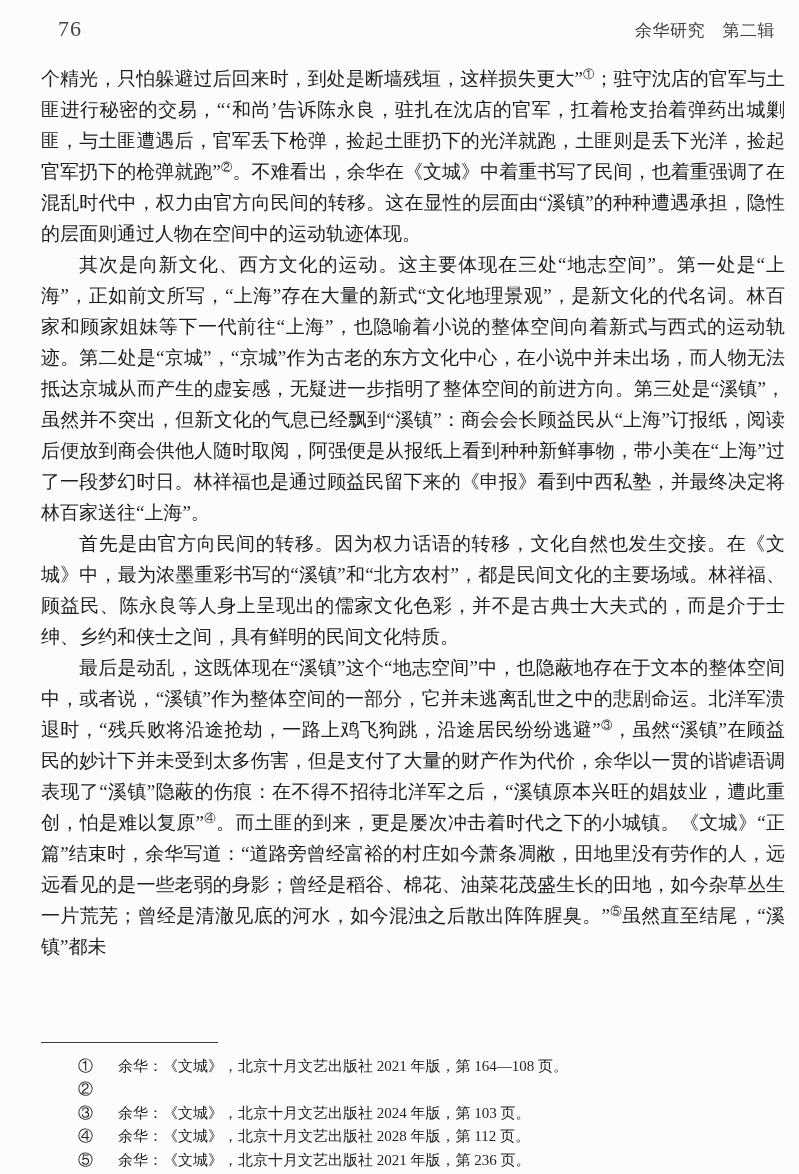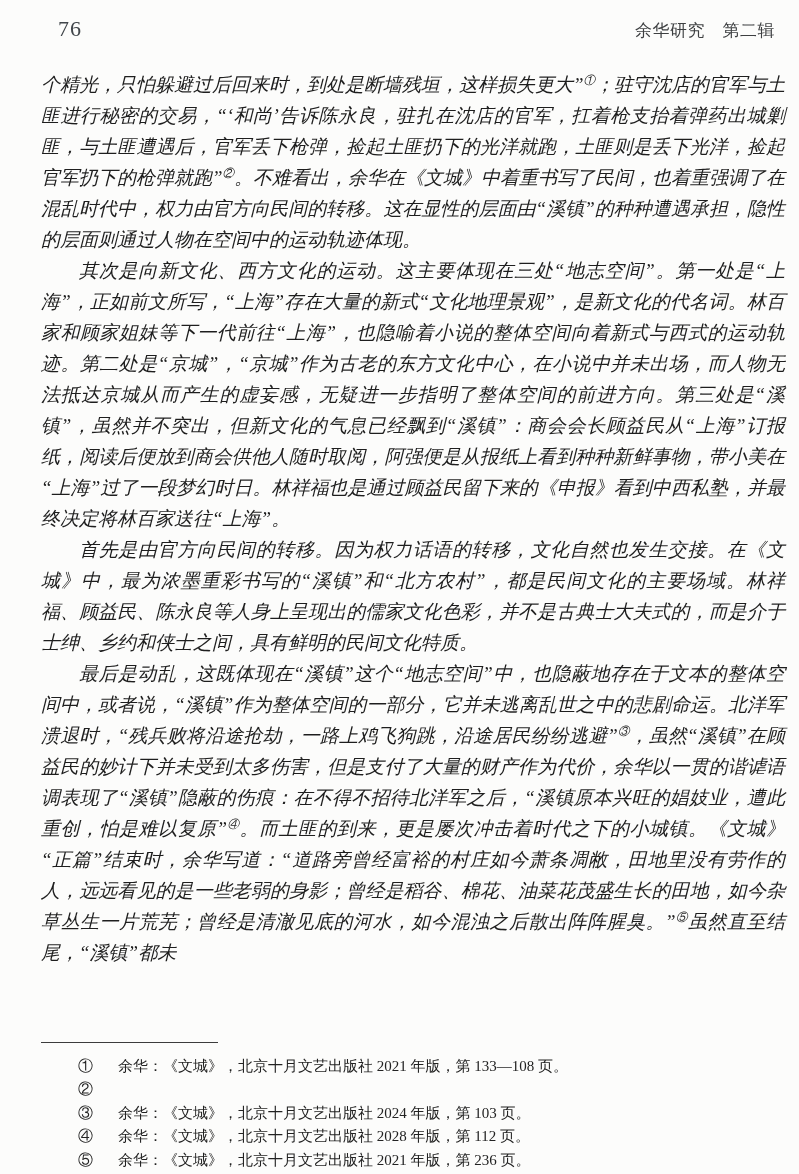--- a/index.html
+++ b/index.html
@@ -32,24 +32,23 @@
     color: #41464b;
     letter-spacing: 1px;
   }
   .running-title {
     font-size: 17px;
     color: #3d3f41;
     letter-spacing: 0.5px;
   }
   .content {
     position: absolute;
-    top: 69px;
+    top: 63px;
     left: 41px;
     width: 744px;
-    font-style: italic;
   }
   .content p {
     margin: 0;
     font-size: 19px;
     line-height: 31px;
     text-align: justify;
     text-justify: inter-ideograph;
     text-indent: 2em;
     letter-spacing: 0;
   }
@@ -102,21 +101,21 @@
     <p>其次是向新文化、西方文化的运动。这主要体现在三处“地志空间”。第一处是“上海”，正如前文所写，“上海”存在大量的新式“文化地理景观”，是新文化的代名词。林百家和顾家姐妹等下一代前往“上海”，也隐喻着小说的整体空间向着新式与西式的运动轨迹。第二处是“京城”，“京城”作为古老的东方文化中心，在小说中并未出场，而人物无法抵达京城从而产生的虚妄感，无疑进一步指明了整体空间的前进方向。第三处是“溪镇”，虽然并不突出，但新文化的气息已经飘到“溪镇”：商会会长顾益民从“上海”订报纸，阅读后便放到商会供他人随时取阅，阿强便是从报纸上看到种种新鲜事物，带小美在“上海”过了一段梦幻时日。林祥福也是通过顾益民留下来的《申报》看到中西私塾，并最终决定将林百家送往“上海”。</p>
     <p>首先是由官方向民间的转移。因为权力话语的转移，文化自然也发生交接。在《文城》中，最为浓墨重彩书写的“溪镇”和“北方农村”，都是民间文化的主要场域。林祥福、顾益民、陈永良等人身上呈现出的儒家文化色彩，并不是古典士大夫式的，而是介于士绅、乡约和侠士之间，具有鲜明的民间文化特质。</p>
     <p>最后是动乱，这既体现在“溪镇”这个“地志空间”中，也隐蔽地存在于文本的整体空间中，或者说，“溪镇”作为整体空间的一部分，它并未逃离乱世之中的悲剧命运。北洋军溃退时，“残兵败将沿途抢劫，一路上鸡飞狗跳，沿途居民纷纷逃避”<sup>③</sup>，虽然“溪镇”在顾益民的妙计下并未受到太多伤害，但是支付了大量的财产作为代价，余华以一贯的谐谑语调表现了“溪镇”隐蔽的伤痕：在不得不招待北洋军之后，“溪镇原本兴旺的娼妓业，遭此重创，怕是难以复原”<sup>④</sup>。而土匪的到来，更是屡次冲击着时代之下的小城镇。《文城》“正篇”结束时，余华写道：“道路旁曾经富裕的村庄如今萧条凋敝，田地里没有劳作的人，远远看见的是一些老弱的身影；曾经是稻谷、棉花、油菜花茂盛生长的田地，如今杂草丛生一片荒芜；曾经是清澈见底的河水，如今混浊之后散出阵阵腥臭。”<sup>⑤</sup>虽然直至结尾，“溪镇”都未</p>
   </div>
 
   <div class="footnotes">
     <div class="footnote-divider"></div>
 
     <div class="footnote-row">
       <span class="footnote-marker">①</span>
-      <span class="footnote-text">余华：《文城》，北京十月文艺出版社 2021 年版，第 133—108 页。</span>
+      <span class="footnote-text">余华：《文城》，北京十月文艺出版社 2021 年版，第 164—108 页。</span>
     </div>
     <div class="footnote-row">
       <span class="footnote-marker">②</span>
     </div>
     <div class="footnote-row">
       <span class="footnote-marker">③</span>
       <span class="footnote-text">余华：《文城》，北京十月文艺出版社 2024 年版，第 103 页。</span>
     </div>
     <div class="footnote-row">
       <span class="footnote-marker">④</span>

